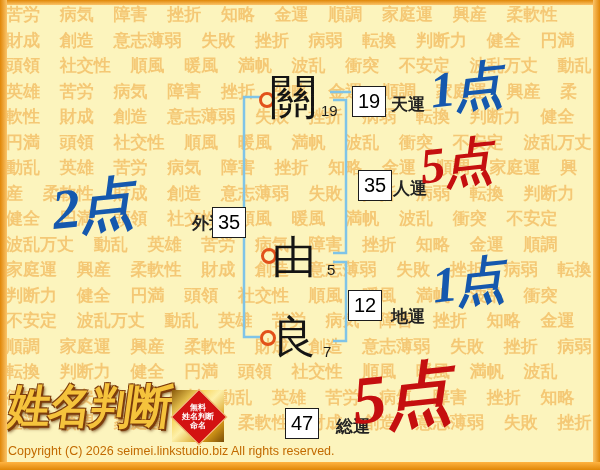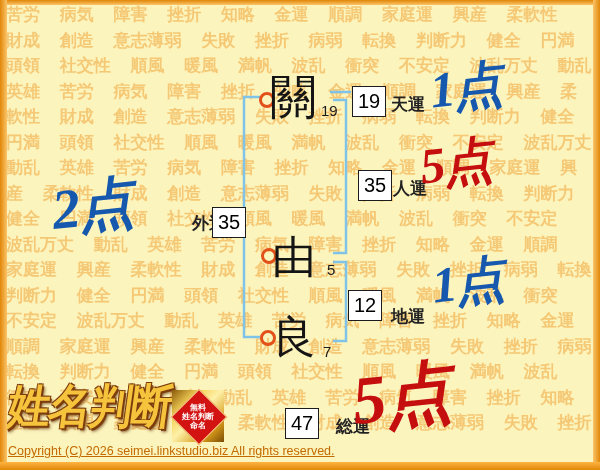--- a/index.html
+++ b/index.html
@@ -102,20 +102,20 @@
 
   <div class="badge">
     <span class="diamond" style="background: rgb(211, 18, 18);"></span>
     <span class="badge-text">
       <span>無料</span><br>
       <span>姓名判断</span><br>
       <span>命名</span>
     </span>
   </div>
 
-  <div class="copyright" style="color: rgb(194, 106, 0); text-decoration: underline;">Copyright (C) 2026 seimei.linkstudio.biz All rights reserved.</div>
+  <div class="copyright" style="color: rgb(194, 106, 0);">Copyright (C) 2026 seimei.linkstudio.biz All rights reserved.</div>
 
   <div class="edge top"></div>
   <div class="edge left"></div>
   <div class="edge right"></div>
   <div class="edge bottom"></div>
 
 </div>
 
 </body></html>

